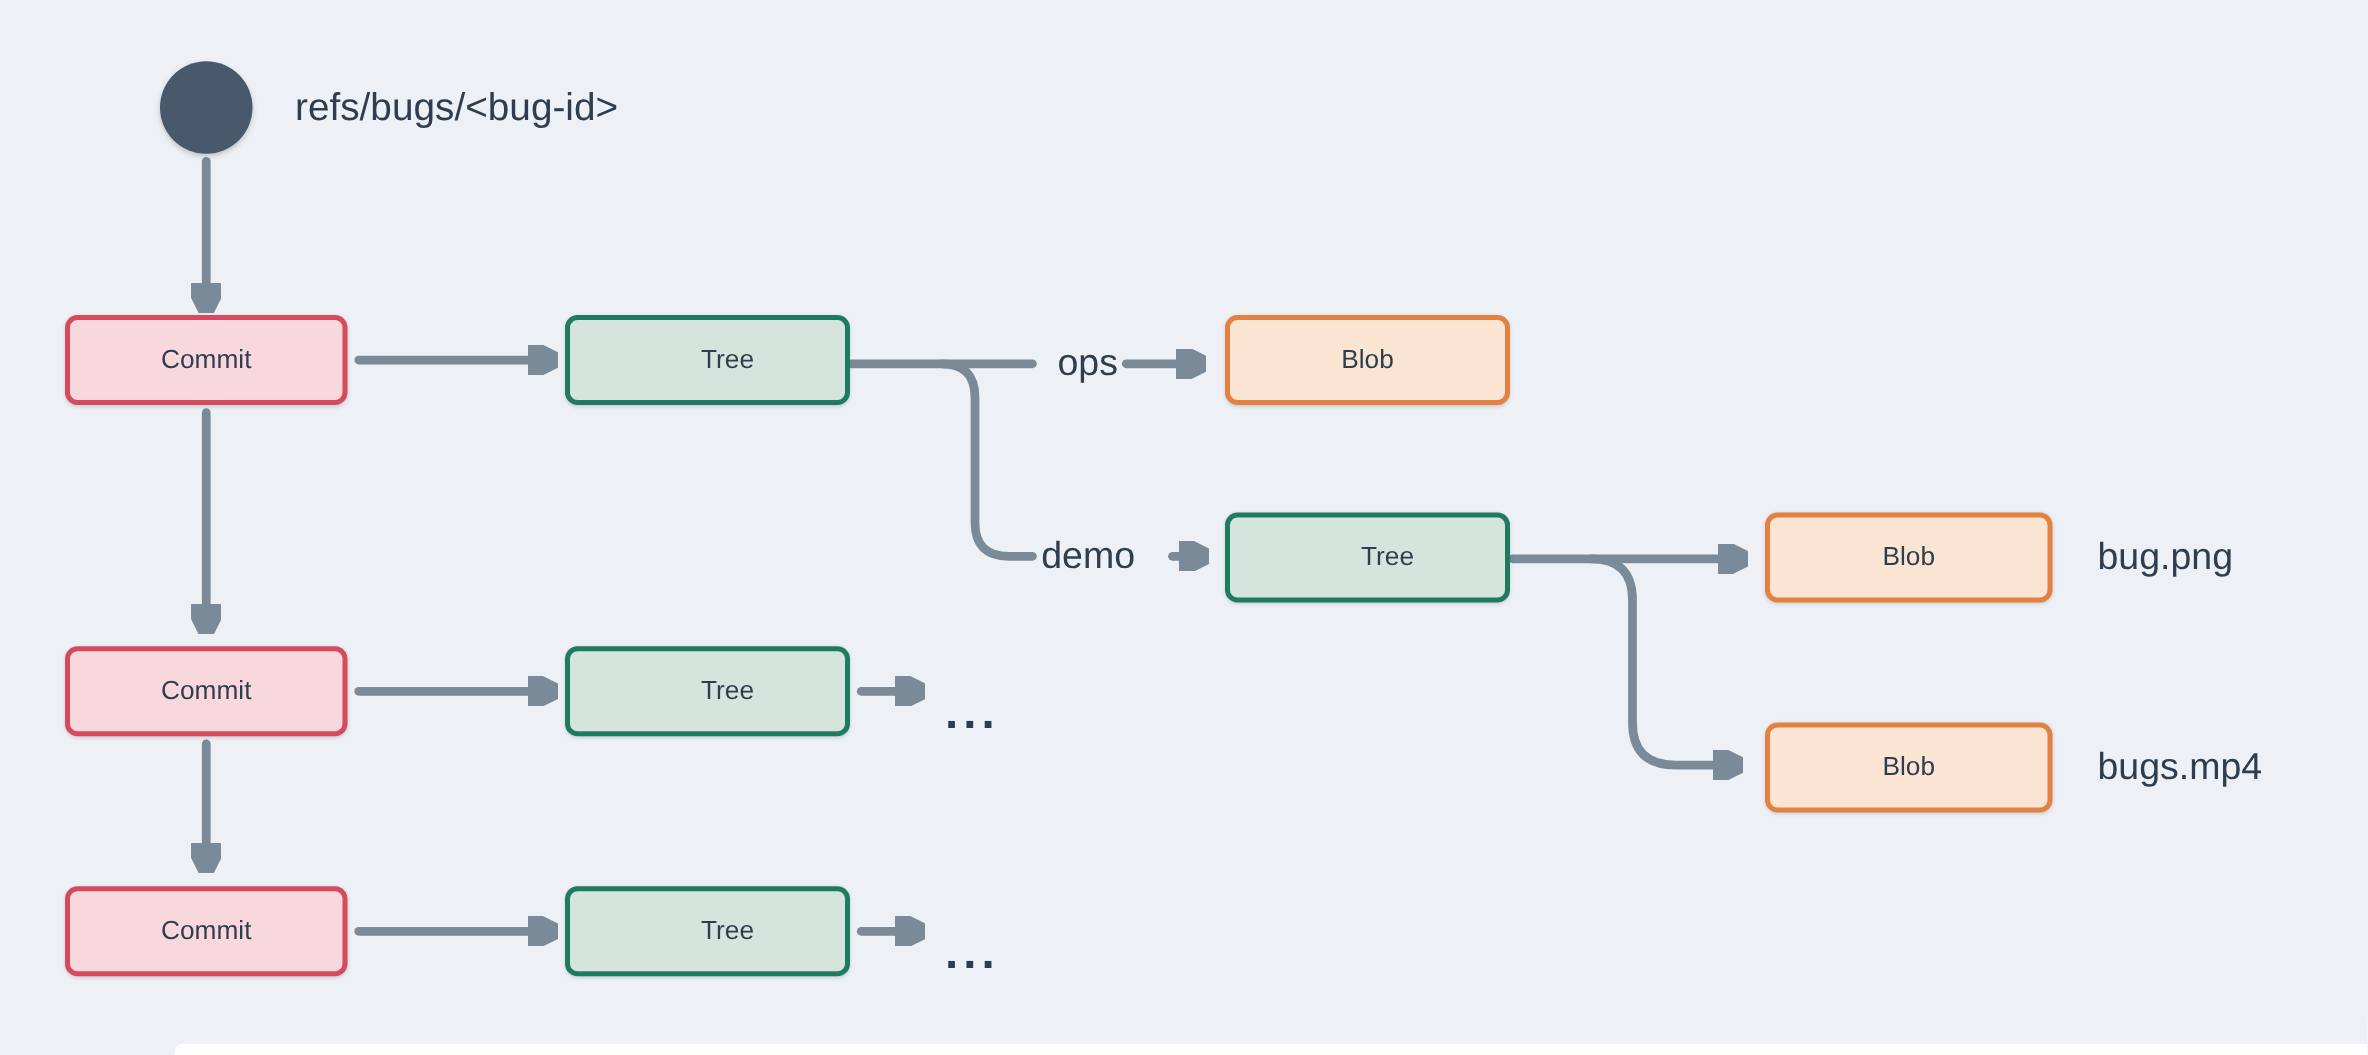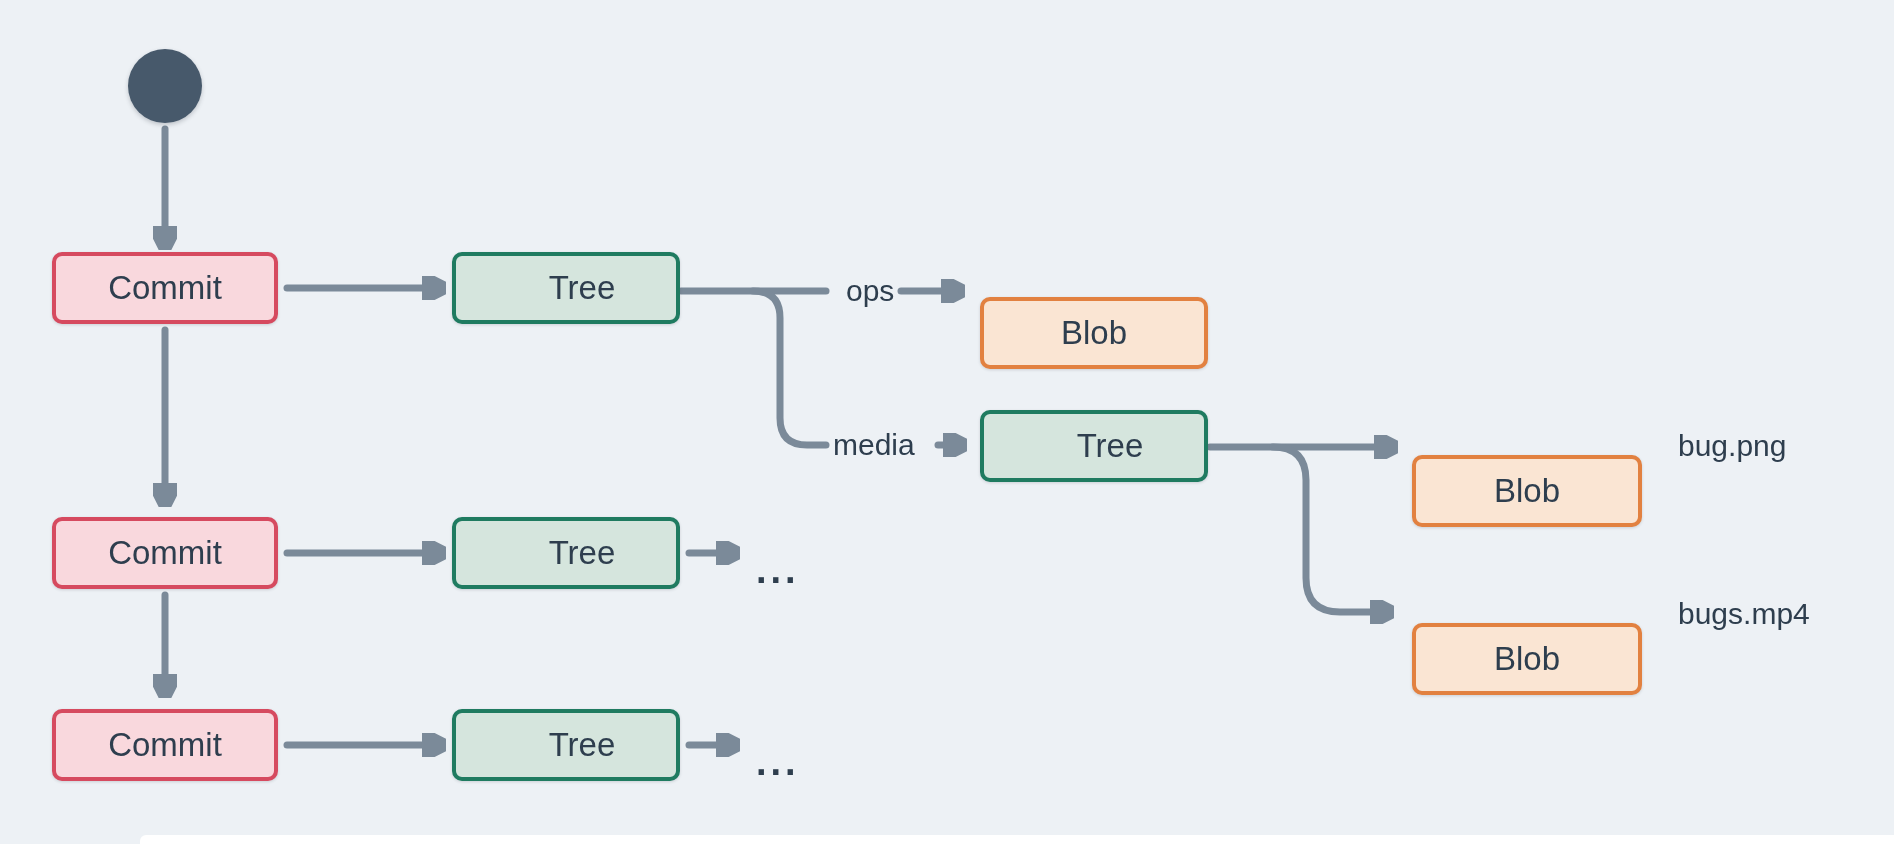--- a/index.html
+++ b/index.html
@@ -26,28 +26,28 @@
     stroke-width: 7;
     stroke-linecap: round;
   }
   .node {
     position: absolute;
     display: flex;
     align-items: center;
     justify-content: center;
     border-radius: 10px;
     border: 4px solid transparent;
-    font-size: 33px;
+    font-size: 21px;
     color: #2e3e4e;
     box-shadow: 0 1px 3px rgba(50,60,70,0.18);
     box-sizing: border-box;
   }
   .node.commit { background: #f9d8dd; border-color: #d64a5f; }
   .node.tree   { background: #d5e5dd; border-color: #1f7b60; padding-left: 32px; }
-  .node.blob   { background: #fae5d3; border-color: #e28140; margin-top: 45px; }
+  .node.blob   { background: #fae5d3; border-color: #e28140; }
 
   .ref-dot {
     position: absolute;
     left: 128px; top: 49px;
     width: 74px; height: 74px;
     border-radius: 50%;
     background: #47596b;
     box-shadow: 0 2px 4px rgba(50,60,70,0.25);
   }
   .lbl {
@@ -100,27 +100,28 @@
     <path d="M1273 447 Q1306 447 1306 480 L1306 578 Q1306 612 1340 612 L1373 612" marker-end="url(#ah)"></path>
     <path d="M165 330 L165 486" marker-end="url(#ah)"></path>
     <path d="M287 553 L425 553" marker-end="url(#ah)"></path>
     <path d="M689 553 L719 553" marker-end="url(#ah)"></path>
     <path d="M165 595 L165 677" marker-end="url(#ah)"></path>
     <path d="M287 745 L425 745" marker-end="url(#ah)"></path>
     <path d="M689 745 L719 745" marker-end="url(#ah)"></path>
   </svg>
 
   <div class="ref-dot"></div>
+  <div class="lbl ref-label">refs/bugs/&lt;bug-id&gt;</div>
 
   <div class="node commit" style="left:52px; top:252px; width:226px; height:72px;">Commit</div>
   <div class="node tree" style="left:452px; top:252px; width:228px; height:72px;">Tree</div>
   <div class="lbl ops-label">ops</div>
   <div class="node blob" style="left:980px; top:252px; width:228px; height:72px;">Blob</div>
 
-  <div class="lbl media-label">media</div>
+  <div class="lbl media-label">demo</div>
   <div class="node tree" style="left:980px; top:410px; width:228px; height:72px;">Tree</div>
   <div class="node blob" style="left:1412px; top:410px; width:230px; height:72px;">Blob</div>
   <div class="lbl bug-label">bug.png</div>
   <div class="node blob" style="left:1412px; top:578px; width:230px; height:72px;">Blob</div>
   <div class="lbl demo-label">bugs.mp4</div>
 
   <div class="node commit" style="left:52px; top:517px; width:226px; height:72px;">Commit</div>
   <div class="node tree" style="left:452px; top:517px; width:228px; height:72px;">Tree</div>
   <div class="lbl ellipsis ellipsis-row2">...</div>
 

